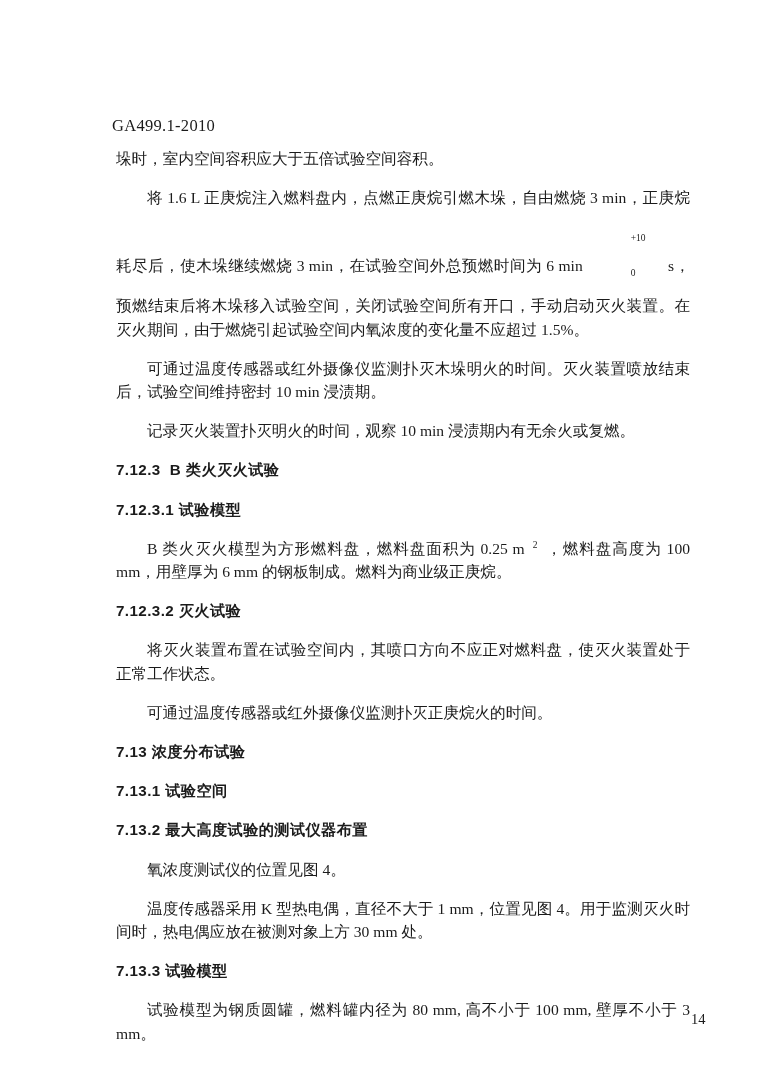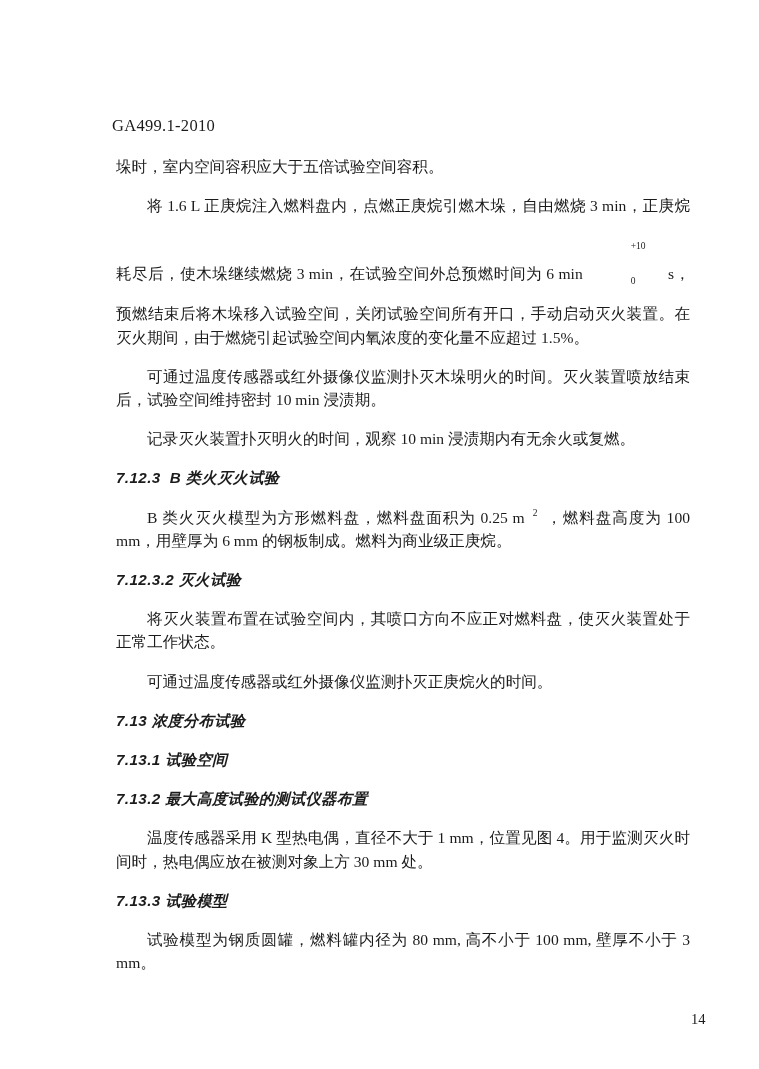--- a/index.html
+++ b/index.html
@@ -16,34 +16,33 @@
   .doc-header {
     position: absolute;
     left: 88px;
     top: 92px;
     font-size: 16.5px;
     letter-spacing: 0.3px;
   }
   .doc-body {
     position: absolute;
     left: 84px;
-    top: 123px;
+    top: 115px;
     width: 606px;
     font-size: 15.6px;
     line-height: 23.2px;
   }
   .para { text-align: justify; }
   .para.indent { text-indent: 31px; }
   .heading {
     font-family: "Liberation Sans", "DejaVu Sans", sans-serif;
     font-weight: bold;
     font-size: 15.2px;
     letter-spacing: 0.4px;
     text-align: left;
-    font-style: italic;
   }
   .doc-body sup {
     font-size: 9.5px;
     vertical-align: super;
     line-height: 0;
   }
   .doc-body i { font-style: italic; }
   .subsup {
     display: inline-block;
     vertical-align: -5px;
@@ -65,26 +64,28 @@
 
 <div class="page">
   <div class="doc-header">GA499.1-2010</div>
 
   <div class="doc-body">
       <div class="para">垛时，室内空间容积应大于五倍试验空间容积。</div>
       <div class="para indent">将 1.6 L 正庚烷注入燃料盘内，点燃正庚烷引燃木垛，自由燃烧 3 min，正庚烷耗尽后，使木垛继续燃烧 3 min，在试验空间外总预燃时间为 6 min<span class="subsup"><span>+10</span><span>0</span></span> s，预燃结束后将木垛移入试验空间，关闭试验空间所有开口，手动启动灭火装置。在灭火期间，由于燃烧引起试验空间内氧浓度的变化量不应超过 1.5%。</div>
       <div class="para indent">可通过温度传感器或红外摄像仪监测扑灭木垛明火的时间。灭火装置喷放结束后，试验空间维持密封 10 min 浸渍期。</div>
       <div class="para indent">记录灭火装置扑灭明火的时间，观察 10 min 浸渍期内有无余火或复燃。</div>
       <div class="heading">7.12.3&nbsp;&nbsp;B 类火灭火试验</div>
+      <div class="heading">7.12.3.1 试验模型</div>
       <div class="para indent">B 类火灭火模型为方形燃料盘，燃料盘面积为 0.25 m<sup>2</sup>，燃料盘高度为 100 mm，用壁厚为 6 mm 的钢板制成。燃料为商业级正庚烷。</div>
       <div class="heading">7.12.3.2 灭火试验</div>
       <div class="para indent">将灭火装置布置在试验空间内，其喷口方向不应正对燃料盘，使灭火装置处于正常工作状态。</div>
       <div class="para indent">可通过温度传感器或红外摄像仪监测扑灭正庚烷火的时间。</div>
       <div class="heading">7.13 浓度分布试验</div>
       <div class="heading">7.13.1 试验空间</div>
       <div class="heading">7.13.2 最大高度试验的测试仪器布置</div>
+      <div class="para indent">氧浓度测试仪的位置见图 4。</div>
       <div class="para indent">温度传感器采用 K 型热电偶，直径不大于 1 mm，位置见图 4。用于监测灭火时间时，热电偶应放在被测对象上方 30 mm 处。</div>
       <div class="heading">7.13.3 试验模型</div>
       <div class="para indent">试验模型为钢质圆罐，燃料罐内径为 80 mm, 高不小于 100 mm, 壁厚不小于 3 mm。</div>
     </div>
 
   <div class="page-number">14</div>
 </div>
 
 </body></html>

